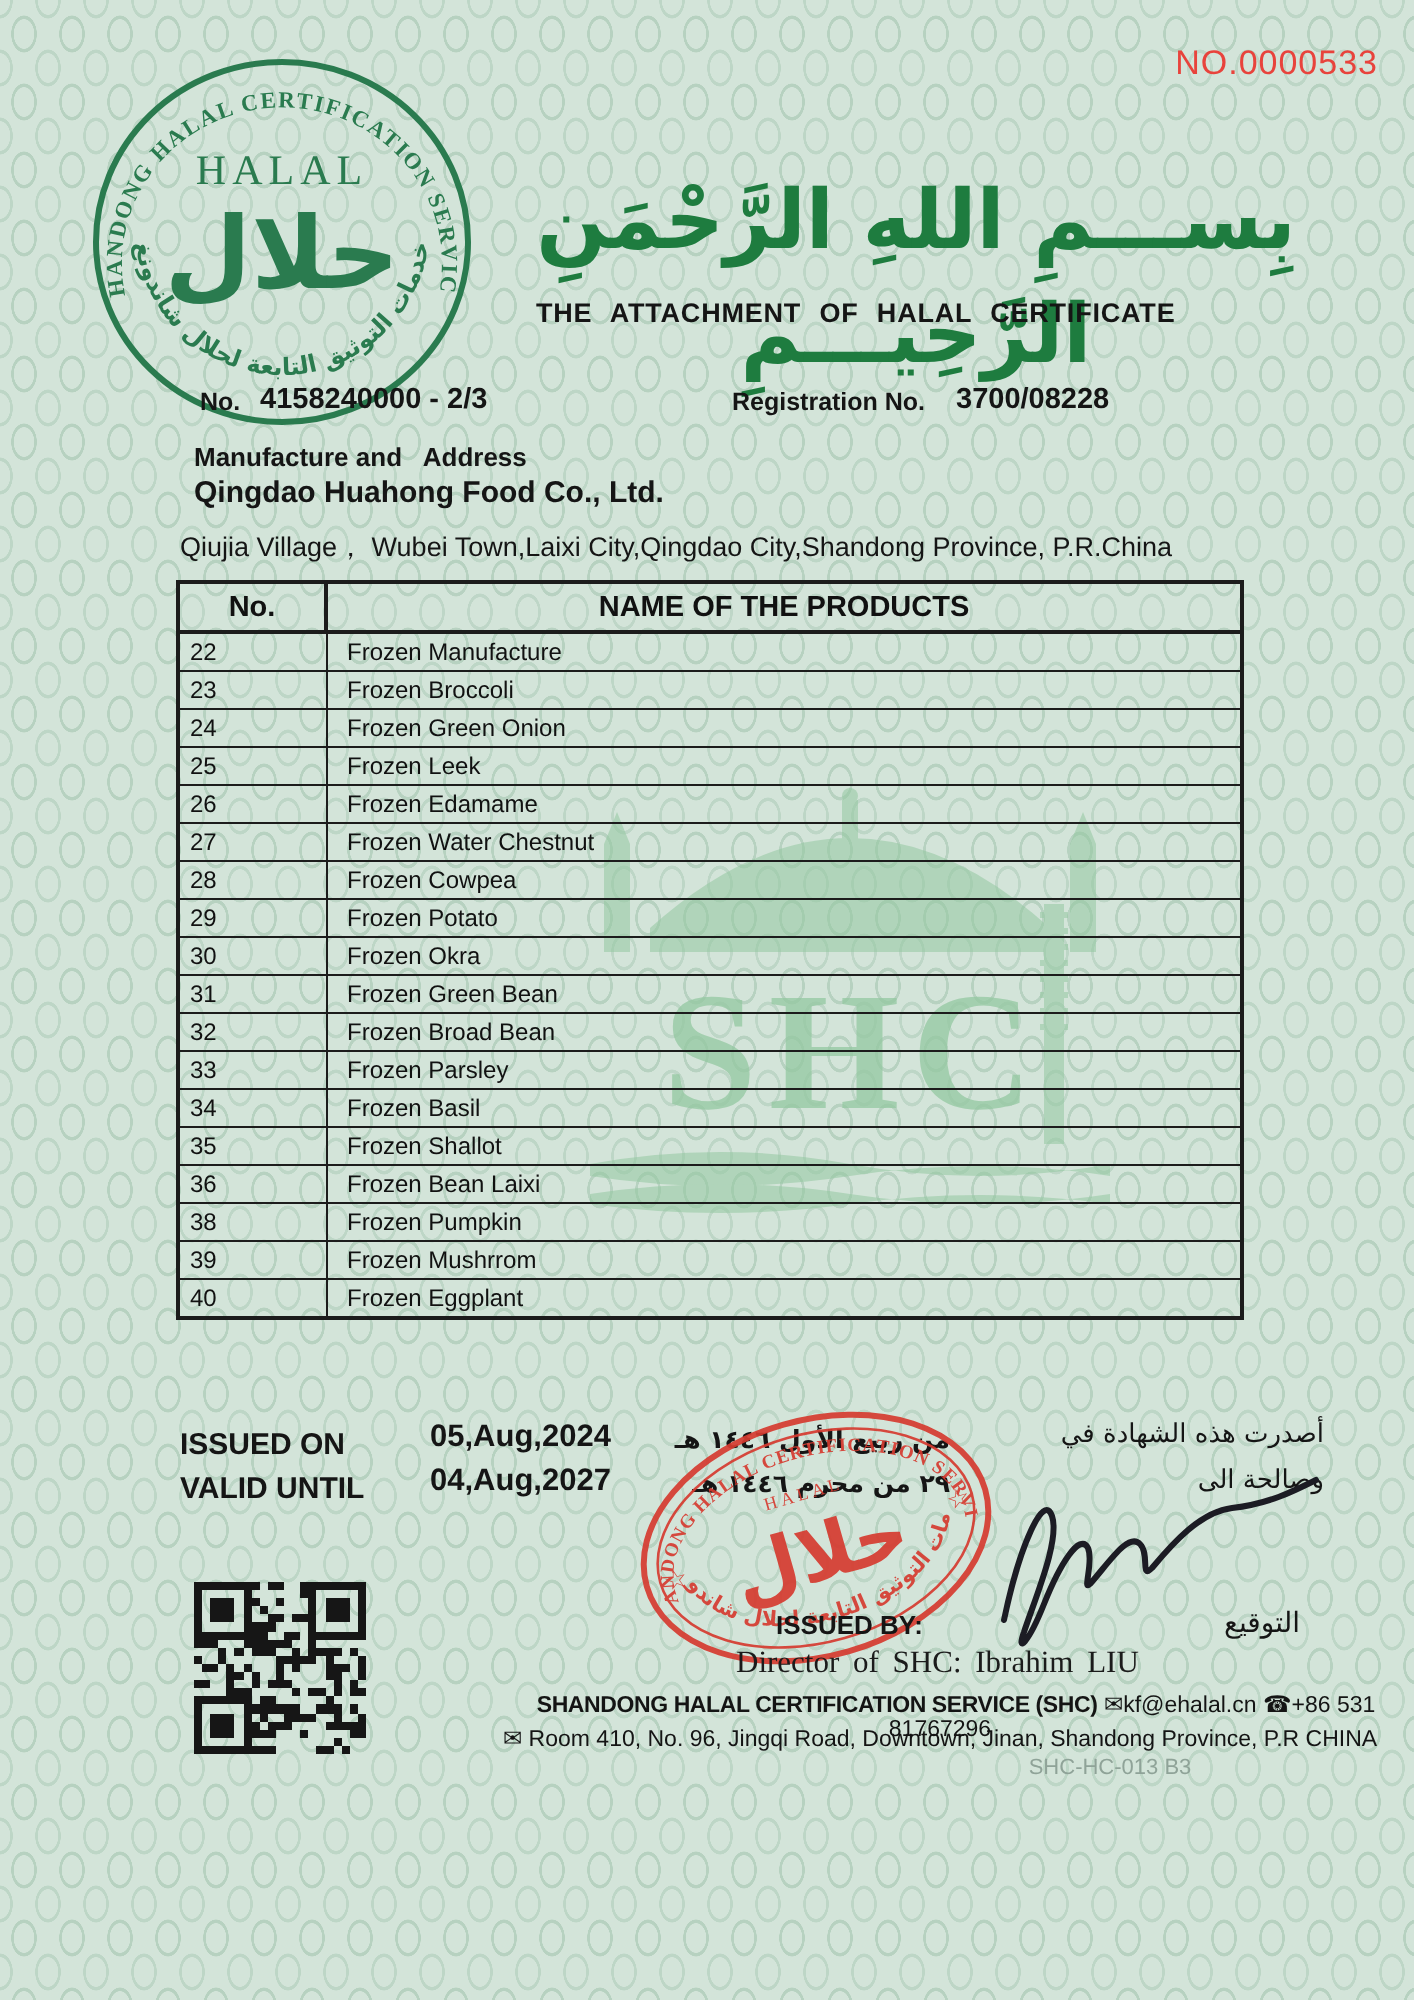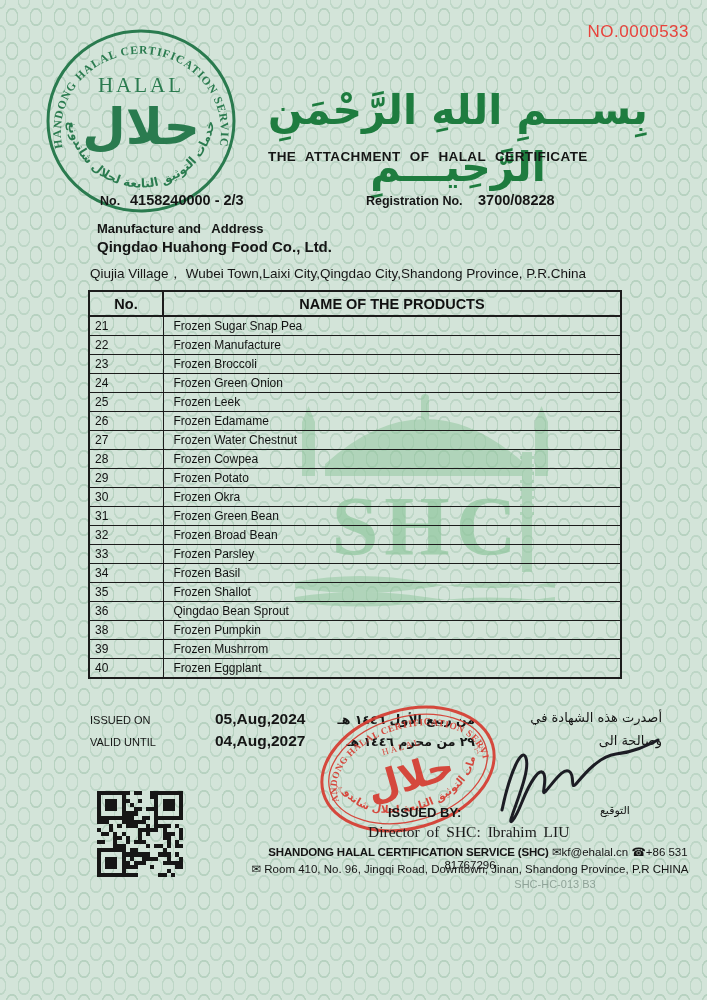--- a/index.html
+++ b/index.html
@@ -37,30 +37,30 @@
   .products-table td{border:1px solid #1c1c1c;border-left:2px solid #1c1c1c;font-size:12px;color:#111;
     height:18px;padding:0 0 0 5px;}
   .products-table td.col-name{border-left:1px solid #1c1c1c;border-right:2px solid #1c1c1c;padding-left:10px;}
   .products-table tr:last-child td{border-bottom:2px solid #1c1c1c;}
   .products-table th.th-no{width:72px;}
   
   .watermark{left:290px;top:392px;width:270px;height:230px;opacity:.55;pointer-events:none;}
   .wm-shc{left:302px;top:478px;width:250px;text-align:center;color:#94c8a1;opacity:.75;
     font-size:84px;font-weight:bold;letter-spacing:6px;font-family:"Liberation Serif",serif;pointer-events:none;}
   
-  .validity-label{font-weight:normal;font-size:11px;color:#151515;}
+  .validity-label{font-weight:bold;font-size:15px;color:#151515;}
   .validity-date{font-weight:bold;font-size:15.5px;color:#151515;}
   .ar{font-family:"DejaVu Sans",sans-serif;direction:rtl;color:#151515;}
   .hijri{font-size:12.5px;font-weight:bold;}
   .ar-right{font-size:13px;text-align:right;}
   
   .stamp-wrap{left:316px;top:706px;width:184px;height:126px;transform:rotate(-16deg);opacity:.92;}
   .signature-wrap{left:488px;top:732px;width:185px;height:95px;}
   .issued-by{left:388px;top:805px;font-weight:bold;font-size:13px;color:#151515;}
-  .tawqee{left:600px;top:804px;width:62px;font-size:11px;text-align:left;}
+  .tawqee{left:600px;top:804px;width:62px;font-size:14px;text-align:center;}
   .director-line{left:368px;top:823px;width:248px;font-family:"Liberation Serif",serif;
     font-size:15.5px;color:#1b1b1b;word-spacing:3px;}
   .footer-line1{left:240px;top:845px;width:460px;text-align:center;font-size:11.5px;color:#141414;}
   .footer-line1 .org{font-weight:bold;letter-spacing:-.2px;padding-left:16px;}
   .footer-line2{left:240px;top:862px;width:460px;text-align:center;font-size:11.5px;color:#141414;}
   .form-code{left:495px;top:878px;width:120px;text-align:center;font-size:11px;color:#8fa398;}
   
   .qr{left:97px;top:791px;width:86px;height:86px;display:grid;
     grid-template-columns:repeat(21,1fr);grid-template-rows:repeat(21,1fr);}
   .qm{background:transparent;}
@@ -130,24 +130,20 @@
 
   <table class="abs products-table">
     <thead>
       <tr>
         <th class="th-no">No.</th>
         <th>NAME OF THE PRODUCTS</th>
       </tr>
     </thead>
     <tbody>
         <tr>
-          <td class="col-no">21</td>
-          <td class="col-name">Frozen Sugar Snap Pea</td>
-        </tr>
-        <tr>
           <td class="col-no">22</td>
           <td class="col-name">Frozen Manufacture</td>
         </tr>
         <tr>
           <td class="col-no">23</td>
           <td class="col-name">Frozen Broccoli</td>
         </tr>
         <tr>
           <td class="col-no">24</td>
           <td class="col-name">Frozen Green Onion</td>
@@ -191,21 +187,21 @@
         <tr>
           <td class="col-no">34</td>
           <td class="col-name">Frozen Basil</td>
         </tr>
         <tr>
           <td class="col-no">35</td>
           <td class="col-name">Frozen Shallot</td>
         </tr>
         <tr>
           <td class="col-no">36</td>
-          <td class="col-name">Qingdao Bean Sprout</td>
+          <td class="col-name">Frozen Bean Laixi</td>
         </tr>
         <tr>
           <td class="col-no">38</td>
           <td class="col-name">Frozen Pumpkin</td>
         </tr>
         <tr>
           <td class="col-no">39</td>
           <td class="col-name">Frozen Mushrrom</td>
         </tr>
         <tr>

